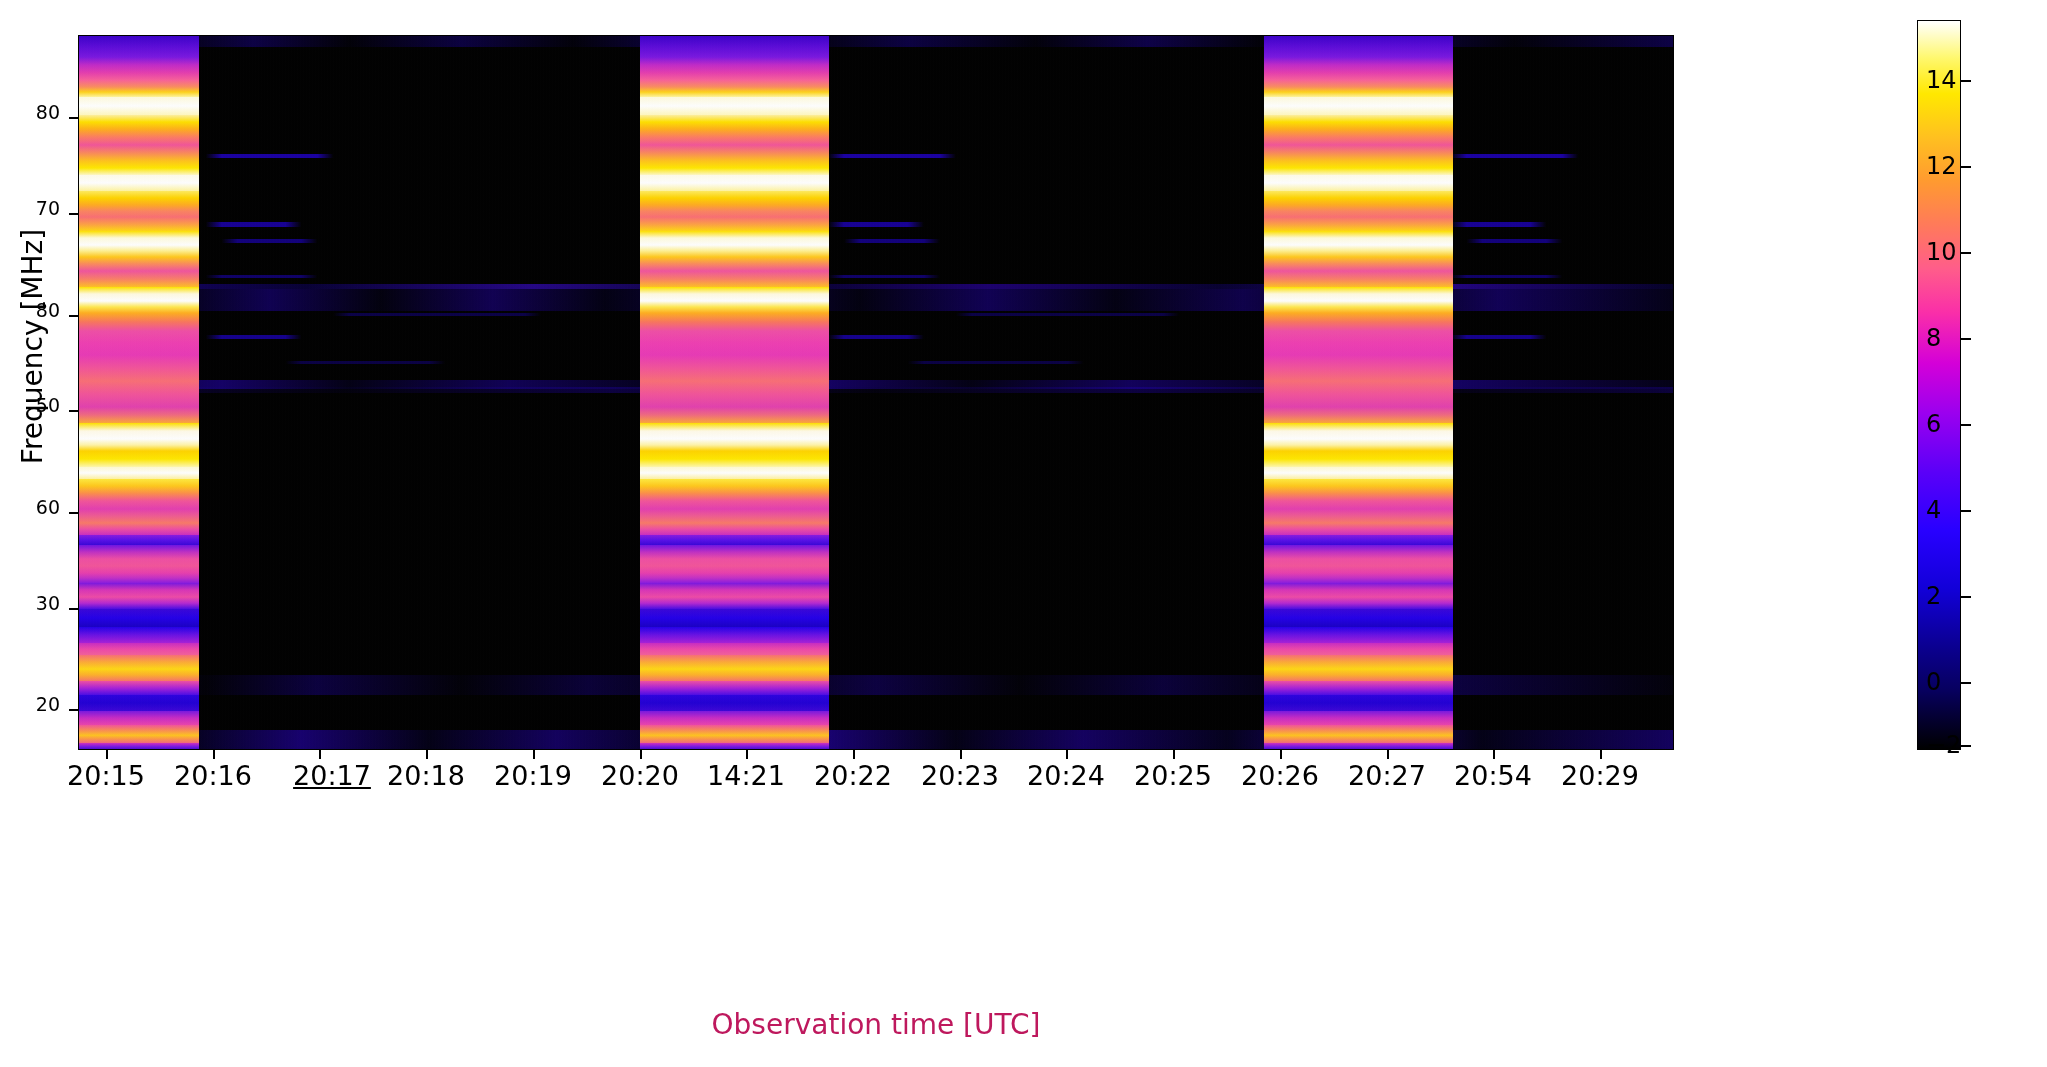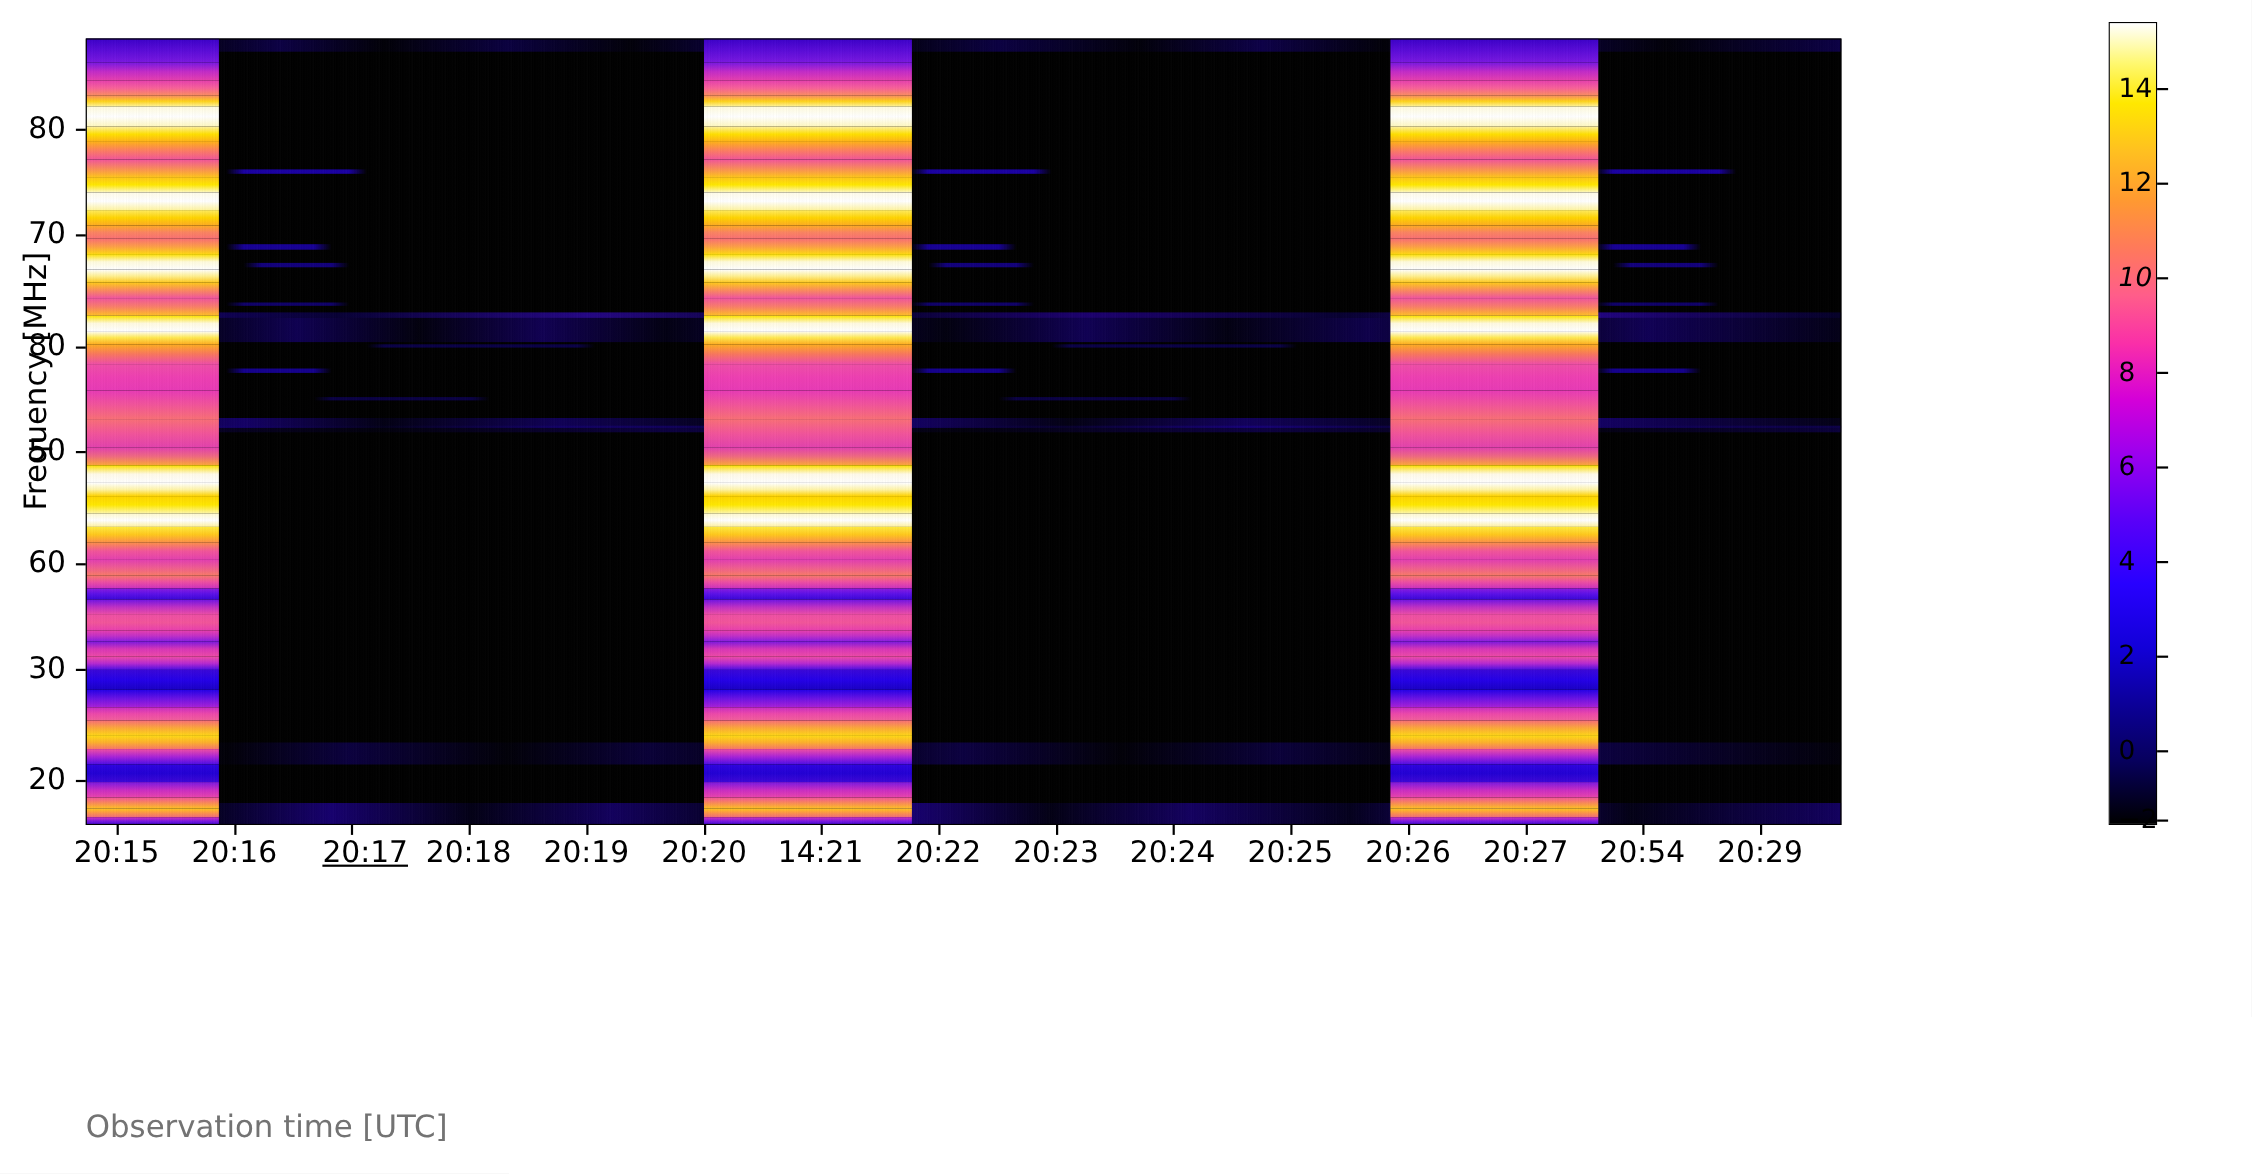--- a/index.html
+++ b/index.html
@@ -18,21 +18,21 @@
   
   #plot{
     position:absolute;left:78px;top:35px;width:1596px;height:715px;
     background:#000;overflow:hidden;
   }
   #plot-frame{
     position:absolute;left:78px;top:35px;width:1596px;height:715px;
     border:1px solid #000;box-sizing:border-box;pointer-events:none;
   }
   .ytick-label{
-    position:absolute;text-align:right;font-size:27px;color:#000;
+    position:absolute;text-align:right;font-size:19px;color:#000;
     width:60px;
   }
   .ytick-mark{
     position:absolute;width:9px;height:2px;background:#000;
   }
   #ylabel{
     position:absolute;left:-318px;top:330px;width:700px;
     transform:rotate(-90deg);transform-origin:center center;
     text-align:center;font-size:28px;color:#000;
   }
@@ -40,21 +40,21 @@
   
   .xtick-label{
     position:absolute;top:760px;font-size:27px;color:#000;
     width:140px;text-align:center;margin-left:-70px;
   }
   .xtick-mark{
     position:absolute;top:750px;width:2px;height:9px;background:#000;
   }
   #xlabel{
     position:absolute;left:78px;top:1008px;width:1596px;
-    font-size:28px;color:#737373;
+    text-align:center;font-size:28px;color:#be185d;
   }
 
   
   #cbar{
     position:absolute;left:1917px;top:20px;width:44px;height:730px;
     border:1px solid #000;box-sizing:border-box;
     background:linear-gradient(to top,
       #000000   0.0%,
       #07005e   8.0%,
       #0b0090  14.0%,
@@ -418,21 +418,21 @@
 
   <div id="cbar"></div>
   <div>
     <div class="cbtick-mark" style="top:80px;"></div>
     <div class="cbtick-label" style="top:66px;">14</div>
 
     <div class="cbtick-mark" style="top:166px;"></div>
     <div class="cbtick-label" style="top:152px;">12</div>
 
     <div class="cbtick-mark" style="top:252px;"></div>
-    <div class="cbtick-label" style="top:238px;font-style:italic;">10</div>
+    <div class="cbtick-label" style="top:238px;">10</div>
 
     <div class="cbtick-mark" style="top:338px;"></div>
     <div class="cbtick-label" style="top:324px;">8</div>
 
     <div class="cbtick-mark" style="top:424px;"></div>
     <div class="cbtick-label" style="top:410px;">6</div>
 
     <div class="cbtick-mark" style="top:510px;"></div>
     <div class="cbtick-label" style="top:496px;">4</div>
 

